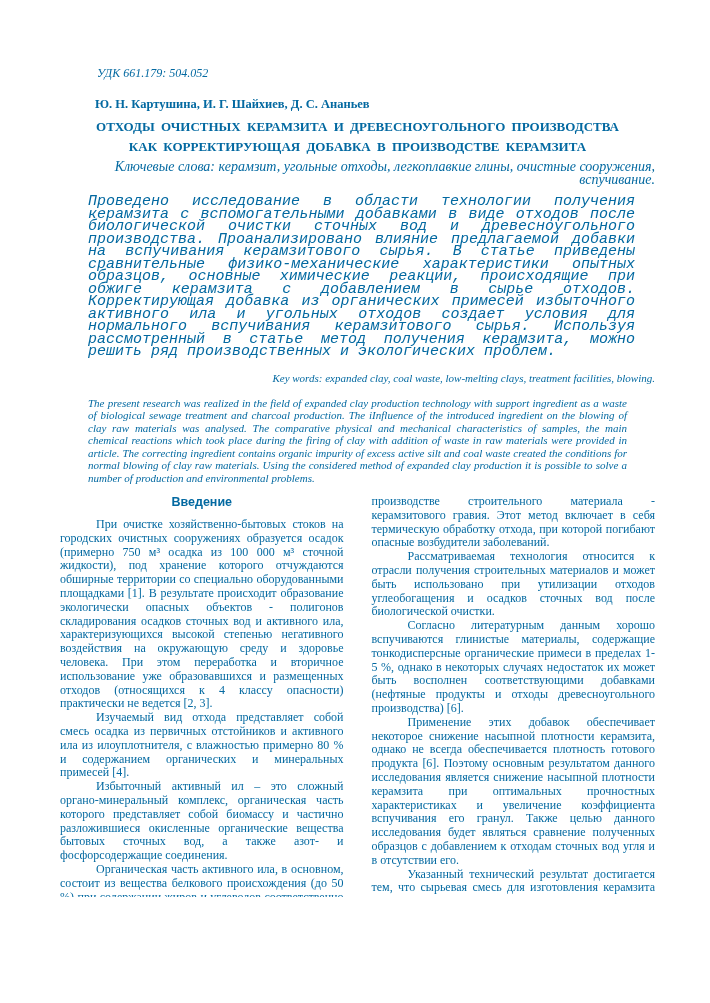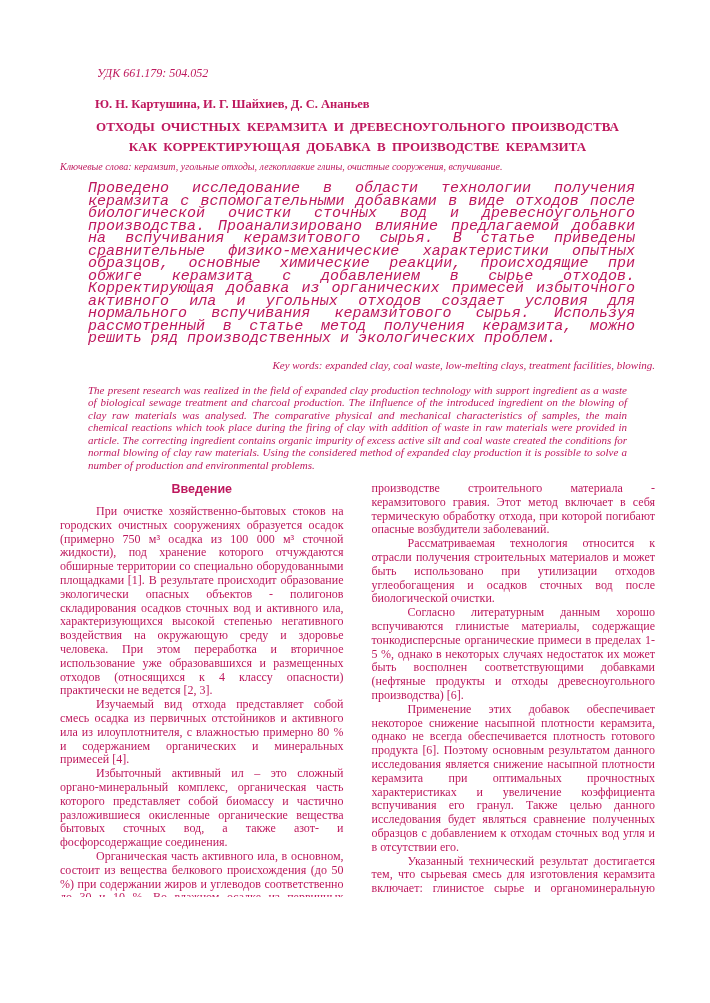--- a/index.html
+++ b/index.html
@@ -1,20 +1,20 @@
 <!DOCTYPE html>
 <html><head>
 <meta charset="utf-8">
 <style>
   html, body { margin:0; padding:0; background:#ffffff; }
   .page {
     position:relative;
     width:710px; height:897px;
     background:#ffffff;
-    color:#be185d;
+    color:#0369a1;
     font-family:"Liberation Serif", serif;
     overflow:hidden;
   }
   .content { position:absolute; left:60px; top:0; width:595px; }
 
   .udc {
     margin:66px 0 0 37px;
     font-style:italic;
     font-size:12px; line-height:14px;
   }
@@ -25,23 +25,23 @@
   }
   .paper-title {
     margin-top:5px;
     text-align:center;
     font-weight:bold;
     font-size:13px; line-height:20px;
     word-spacing:3px;
   }
   .keywords-ru {
     margin-top:3px;
-    text-align:left;
+    text-align:right;
     font-style:italic;
-    font-size:10px; line-height:13px;
+    font-size:14px; line-height:13px;
   }
   .abstract-ru {
     margin:10px 20px 0 28px;
     font-style:italic;
     font-size:15px; line-height:12.5px;
     text-align:justify;
     font-family:Liberation Mono, monospace;
   }
   .keywords-en {
     margin-top:13px;

